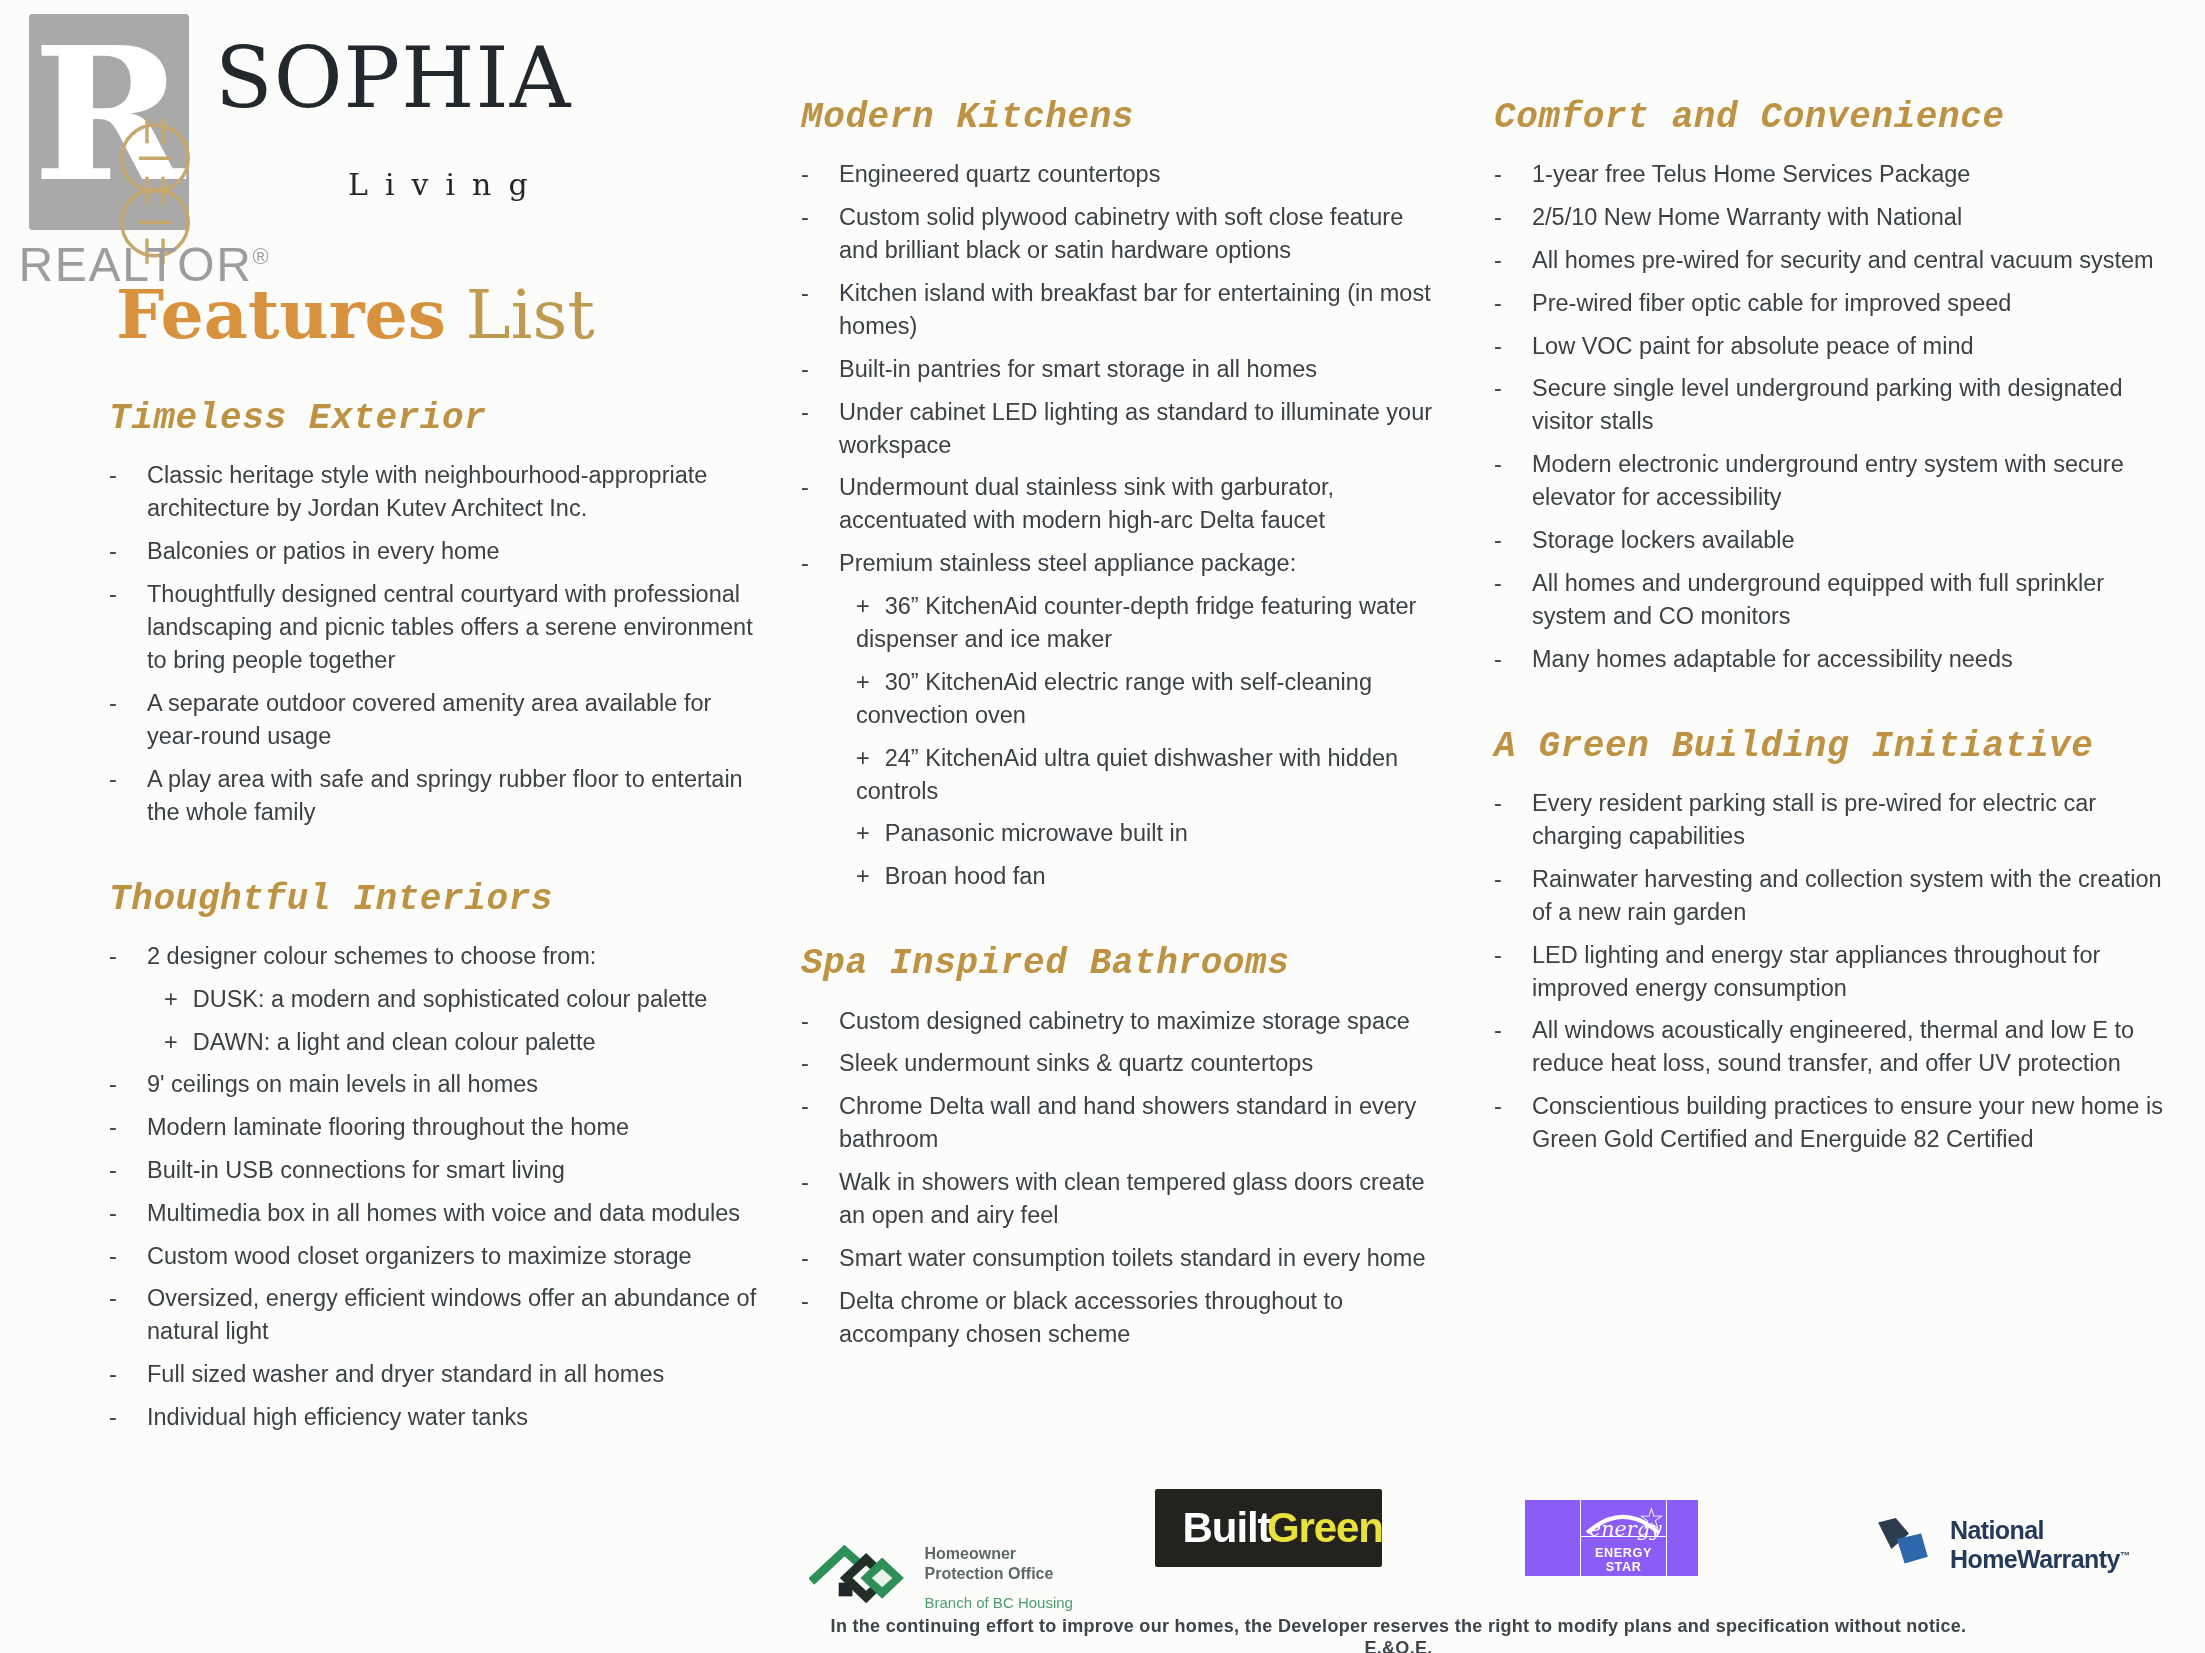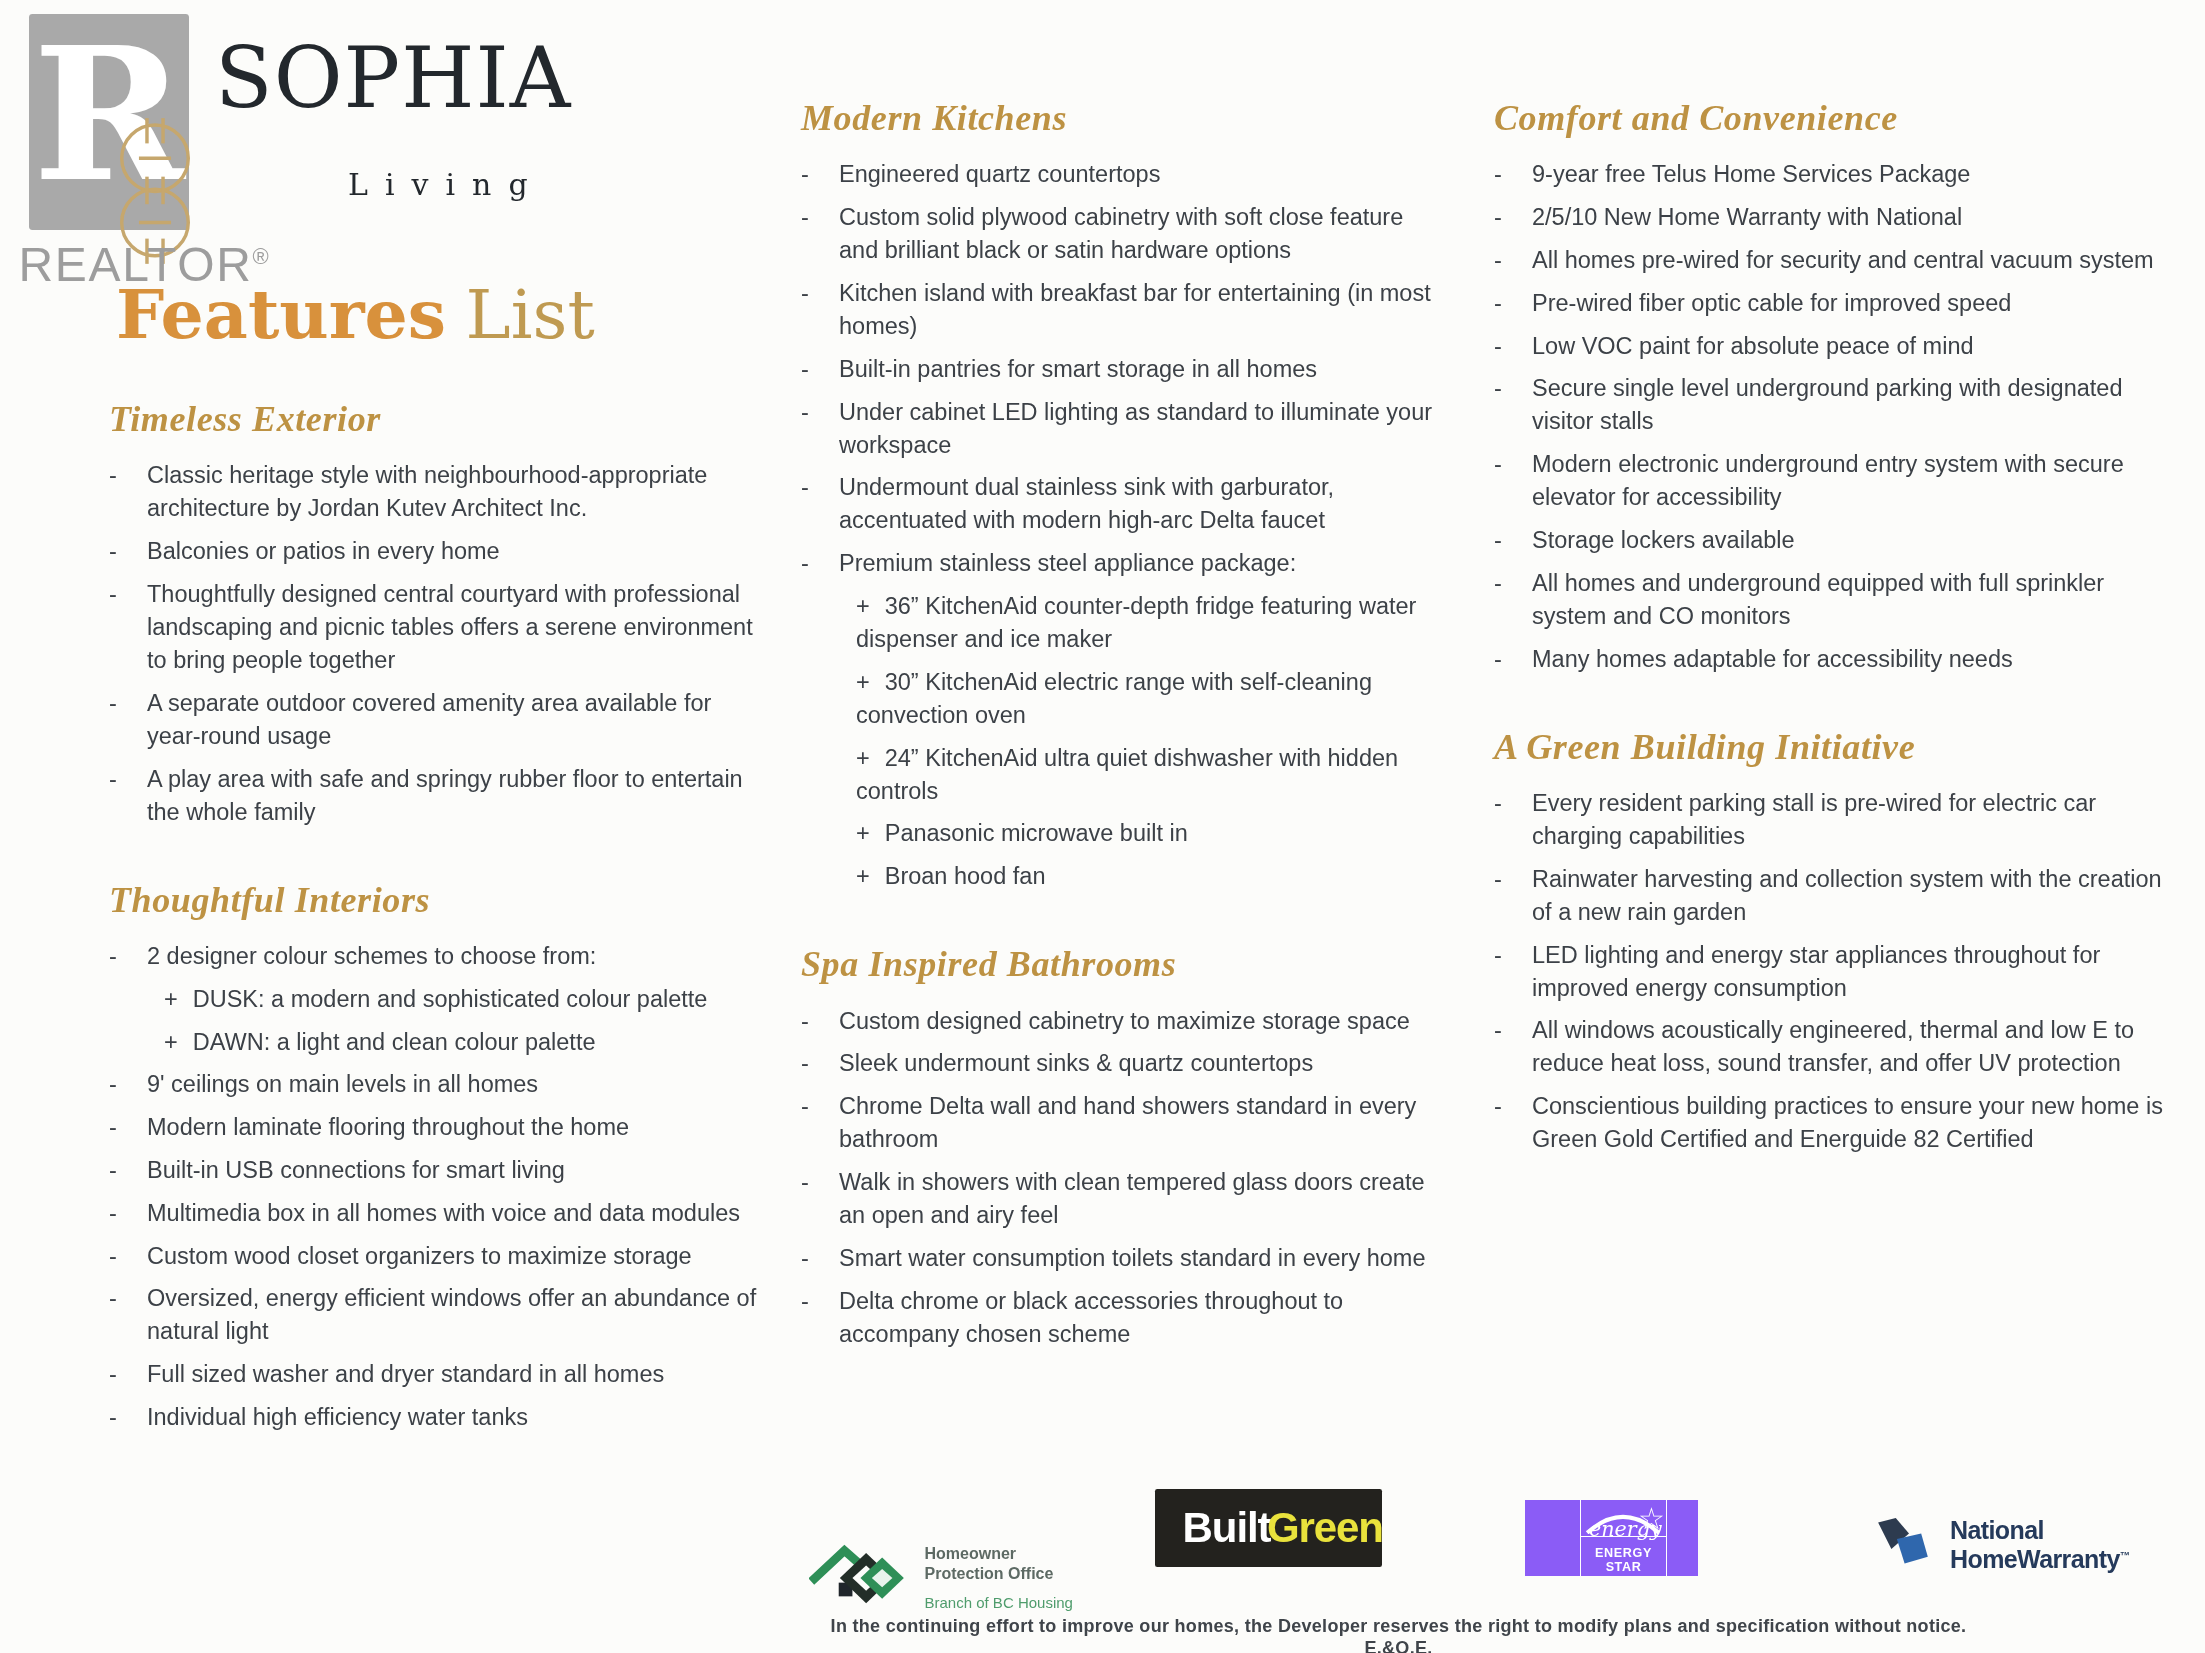--- a/index.html
+++ b/index.html
@@ -24,21 +24,21 @@
           line-height:1;color:#d8913c;margin-top:16px;}
   .page-title .list{font-family:"DejaVu Serif",serif;font-weight:400;font-size:68px;
           line-height:1;color:#bf9a51;margin-left:19.5px;}
 
   
   .col{position:absolute;font-size:23.5px;line-height:33px;}
   #col1{left:109px;top:397px;width:649px;}
   #col2{left:801px;top:96px;width:646px;}
   #col3{left:1494px;top:96px;width:689px;}
   .section + .section{margin-top:49px;}
-  .section-heading{font-family:Liberation Serif, serif;font-style:italic;font-weight:700;
+  .section-heading{font-family:Liberation Mono, monospace;font-style:italic;font-weight:700;
           font-size:36px;line-height:44px;letter-spacing:0.6px;color:#bd9243;margin:0 0 18.4px 0;}
   .row{display:flex;align-items:flex-start;margin-bottom:9.8px;}
   .row .marker{flex:0 0 38px;}
   .row .txt{flex:1;}
   .subrow{display:block;padding-left:55px;margin-bottom:9.8px;}
   .subrow .marker{margin-right:15px;}
 
   
   .hpo{position:absolute;left:809px;top:1500px;display:flex;gap:19.5px;align-items:center;margin-top:40px;}
   .hpo-l1,.hpo-l2{font-weight:700;font-size:16px;line-height:20.7px;color:#5d6a64;}
@@ -224,21 +224,21 @@
           <span class="marker">-</span>
           <span class="txt">Delta chrome or black accessories throughout to accompany chosen scheme</span>
         </div>
       </section>
     </div>
   <div class="col" id="col3">
       <section class="section">
         <h2 class="section-heading">Comfort and Convenience</h2>
         <div class="row">
           <span class="marker">-</span>
-          <span class="txt">9-year free Telus Home Services Package</span>
+          <span class="txt">1-year free Telus Home Services Package</span>
         </div>
         <div class="row">
           <span class="marker">-</span>
           <span class="txt">2/5/10 New Home Warranty with National</span>
         </div>
         <div class="row">
           <span class="marker">-</span>
           <span class="txt">All homes pre-wired for security and central vacuum system</span>
         </div>
         <div class="row">

